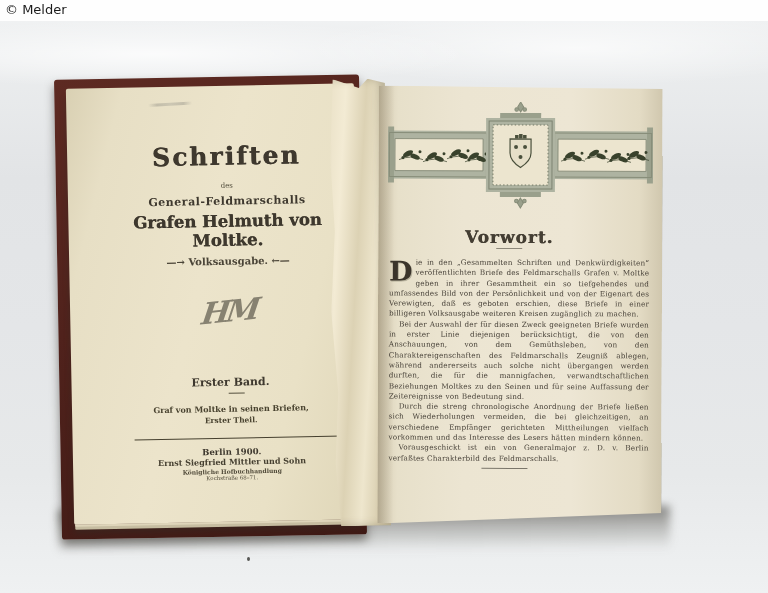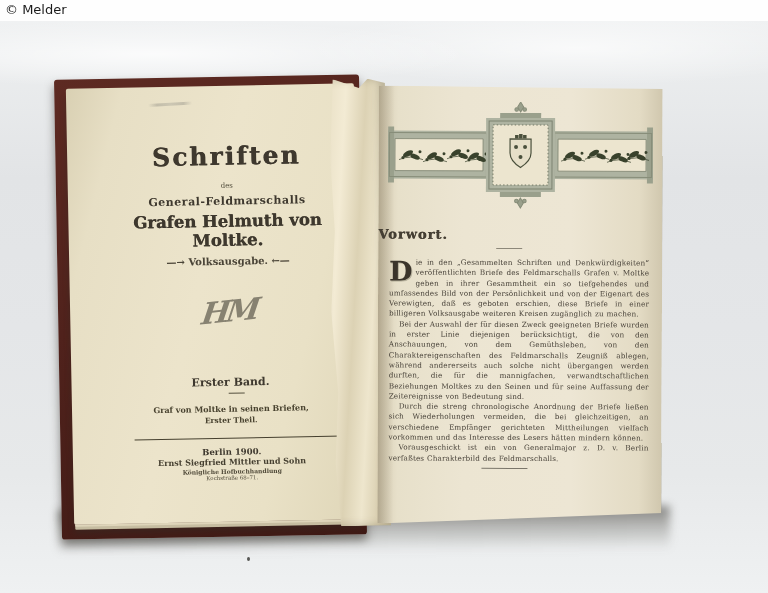--- a/index.html
+++ b/index.html
@@ -55,21 +55,21 @@
     box-shadow:inset -6px 0 8px rgba(90,80,55,.35);}
 
   
   .right-page{position:absolute;left:378px;top:86px;width:284px;height:438px;z-index:4;transform:rotate(.2deg);
     background:linear-gradient(90deg,#d5cbb2 0%,#e7e0ca 7%,#ece5d2 30%,#ede6d4 68%,#e3dbc4 92%,#d0c7ae 100%);
     clip-path:polygon(0 0,100% .6%,100% 97.4%,0 100%);
     box-shadow:3px 2px 0 -1px #d6cdb4,6px 5px 0 -2px #bdb49b,10px 9px 10px rgba(48,45,38,.55);}
   .right-page::before{content:"";position:absolute;left:0;top:0;bottom:0;width:16px;
     background:linear-gradient(90deg,rgba(96,84,58,.30),rgba(96,84,58,0));}
   .ornament{position:absolute;left:50%;top:16px;transform:translateX(-50%);}
-  .vp-heading{position:absolute;left:0;right:22px;top:141px;font-size:13px;font-weight:bold;
+  .vp-heading{position:absolute;left:0;right:22px;top:141px;text-align:center;font-size:17px;font-weight:bold;
     letter-spacing:1px;color:#443e33;text-shadow:.4px 0 0 #443e33;}
   .vp-heading-rule{top:162px;left:118px;width:26px;background:#8d887a;}
   .vp-body{position:absolute;left:11px;right:13px;top:172px;text-align:justify;color:#474138;
     font-size:7.3px;line-height:10.3px;letter-spacing:.1px;word-spacing:.4px;}
   .vp-body p{margin:0;}
   .vp-body p.ind{text-indent:10px;}
   .dropcap{float:left;font-size:27px;line-height:26px;font-weight:bold;margin:1px 3px 0 0;color:#3a342b;
     text-shadow:1px 1px 0 rgba(90,85,65,.35);}
   .vp-bottom-rule{top:382px;left:104px;width:46px;background:#7b766a;}
 

